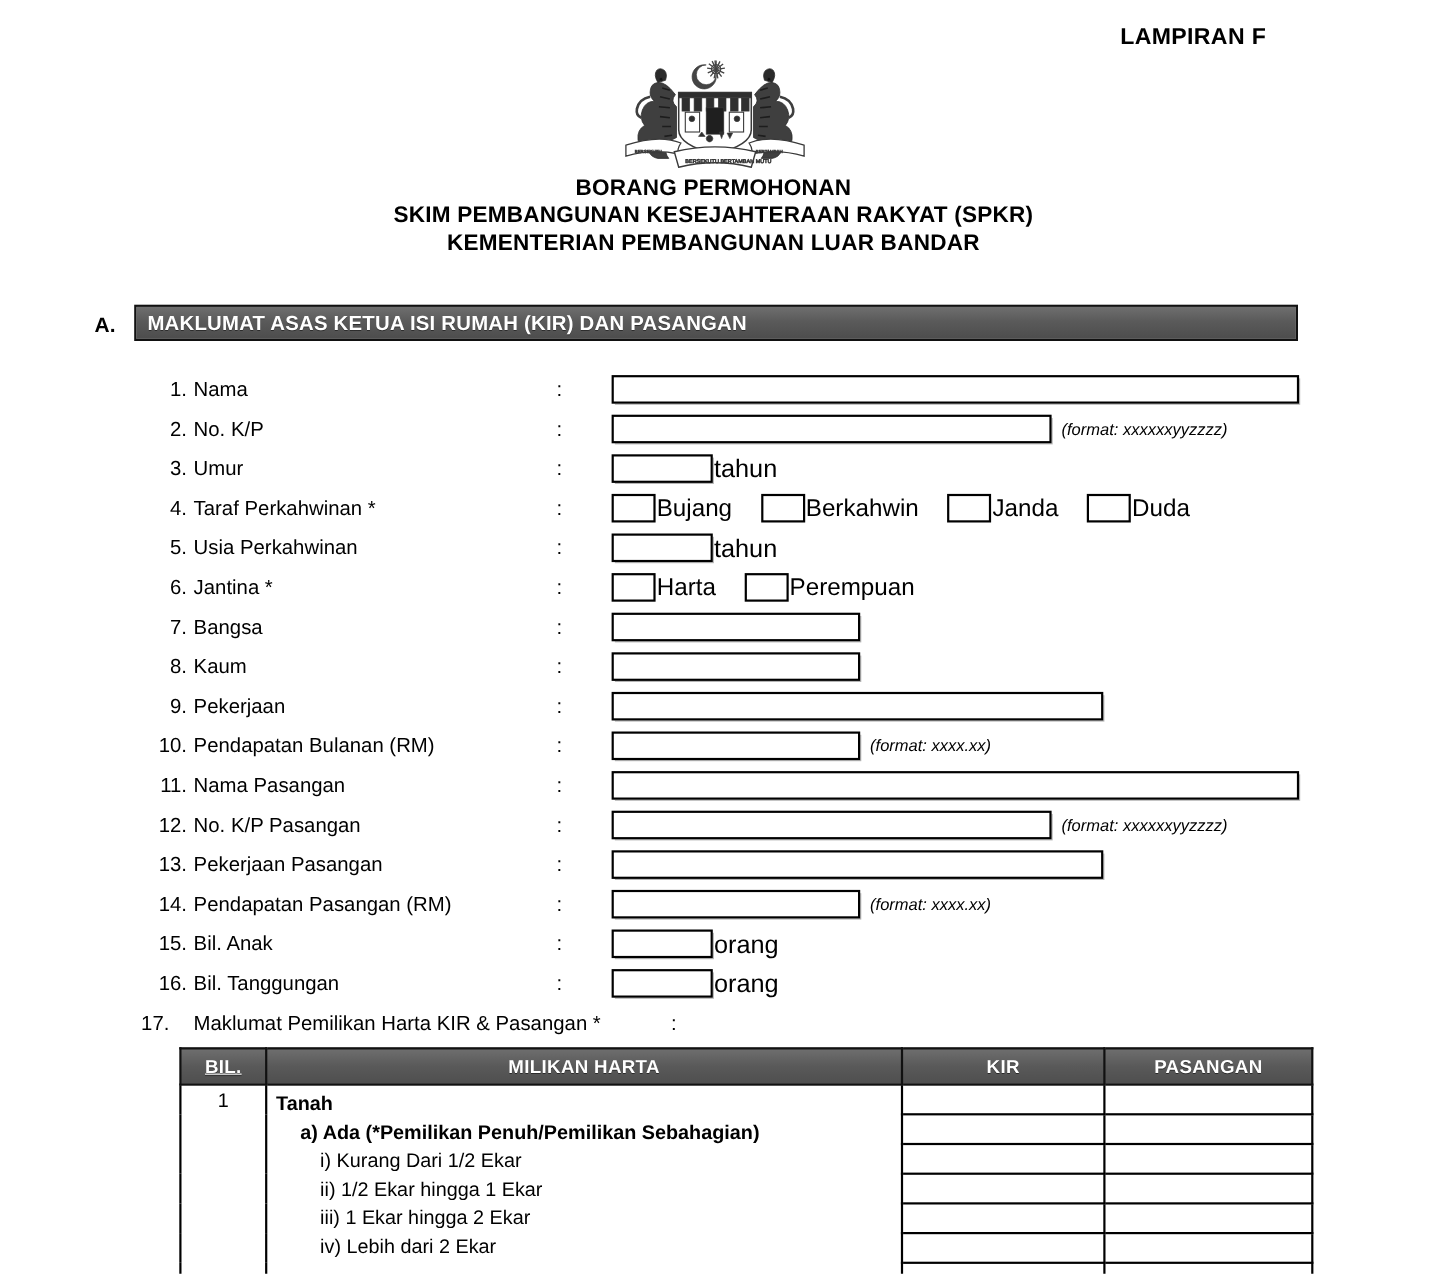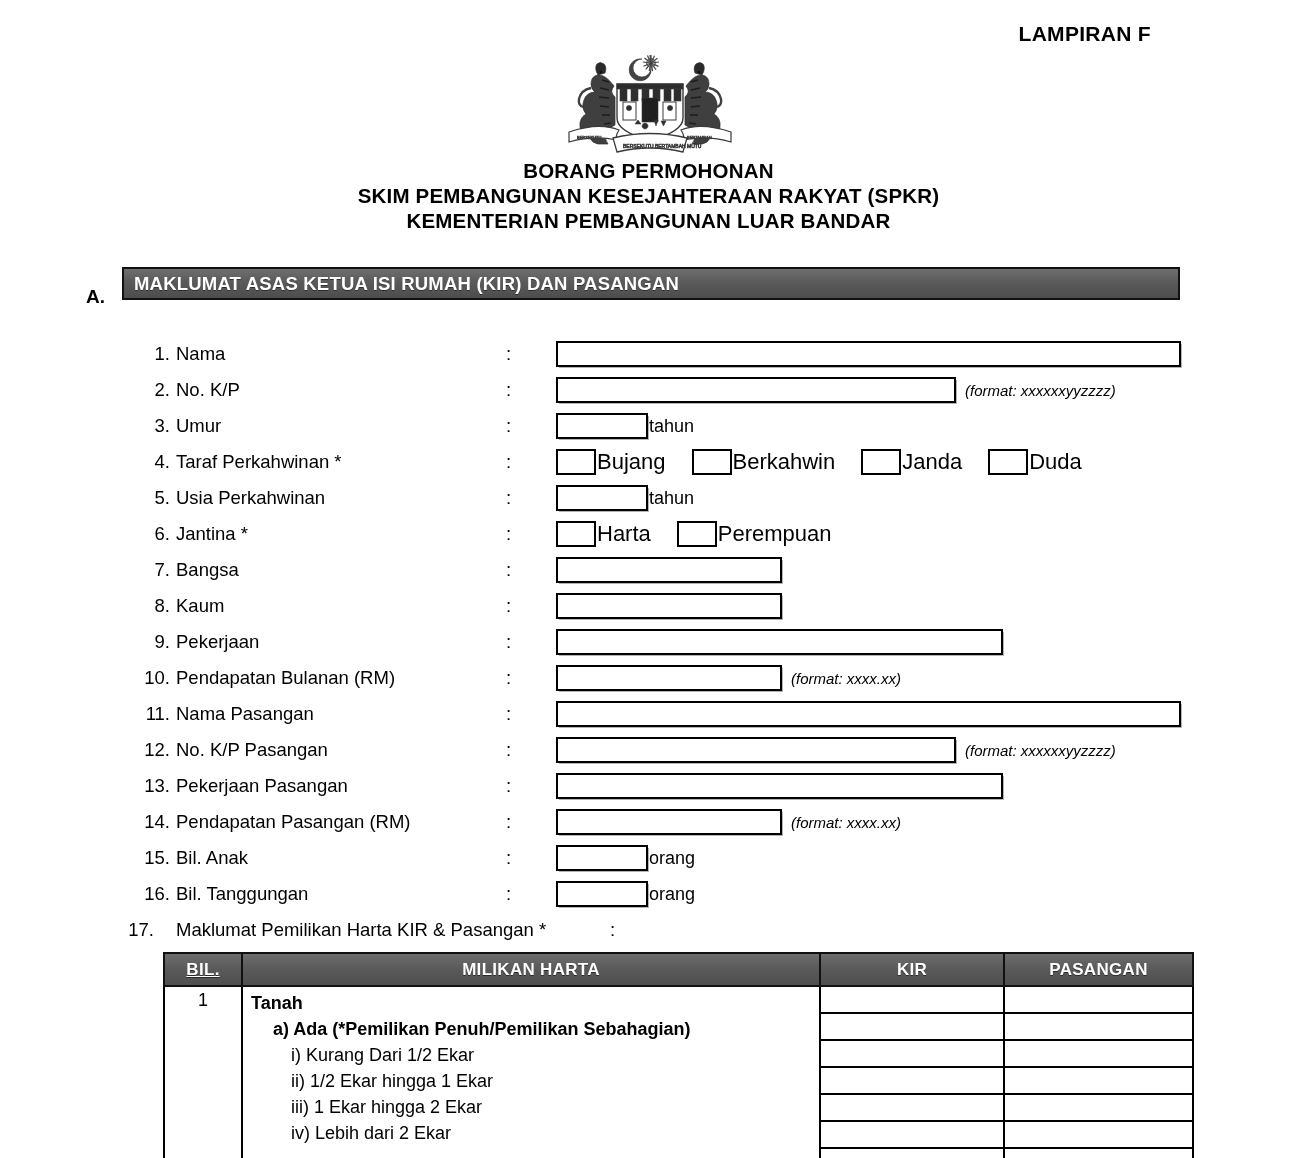--- a/index.html
+++ b/index.html
@@ -31,21 +31,21 @@
   .title-block div{
     font-size:20.5px;font-weight:bold;line-height:25px;letter-spacing:.2px;
   }
 
   
   .sec-letter{
     position:absolute;left:86px;top:286px;
     font-size:19px;font-weight:bold;
   }
   .sec-bar{
-    position:absolute;left:122px;top:267px;
+    position:absolute;left:122px;top:277px;
     width:1058px;height:33px;
     background:linear-gradient(180deg,#6f6f6f 0%,#5a5a5a 45%,#4d4d4d 100%);
     border:2px solid #111;
     box-sizing:border-box;
     display:flex;align-items:center;
   }
   .sec-bar span{
     color:#fff;font-size:18.5px;font-weight:bold;letter-spacing:.2px;
     margin-left:10px;
     text-shadow:0 1px 0 rgba(0,0,0,.45);
@@ -71,21 +71,21 @@
     display:flex;align-items:center;
   }
   .box{
     border:2px solid #000;
     background:#fff;
     height:26px;
     box-sizing:border-box;
     box-shadow:2px 2px 0 -1px rgba(120,120,120,.55);
   }
   .unit{
-    font-size:18px;margin-left:1px;
+    font-size:23px;margin-left:1px;
   }
   .fmt{
     font-size:15px;font-style:italic;margin-left:9px;white-space:nowrap;
   }
   .cb{
     width:40px;height:26px;border:2px solid #000;background:#fff;
     box-sizing:border-box;flex:0 0 auto;
   }
   .cb-lbl{font-size:22px;margin-left:1px;margin-right:26px;white-space:nowrap;}
 

